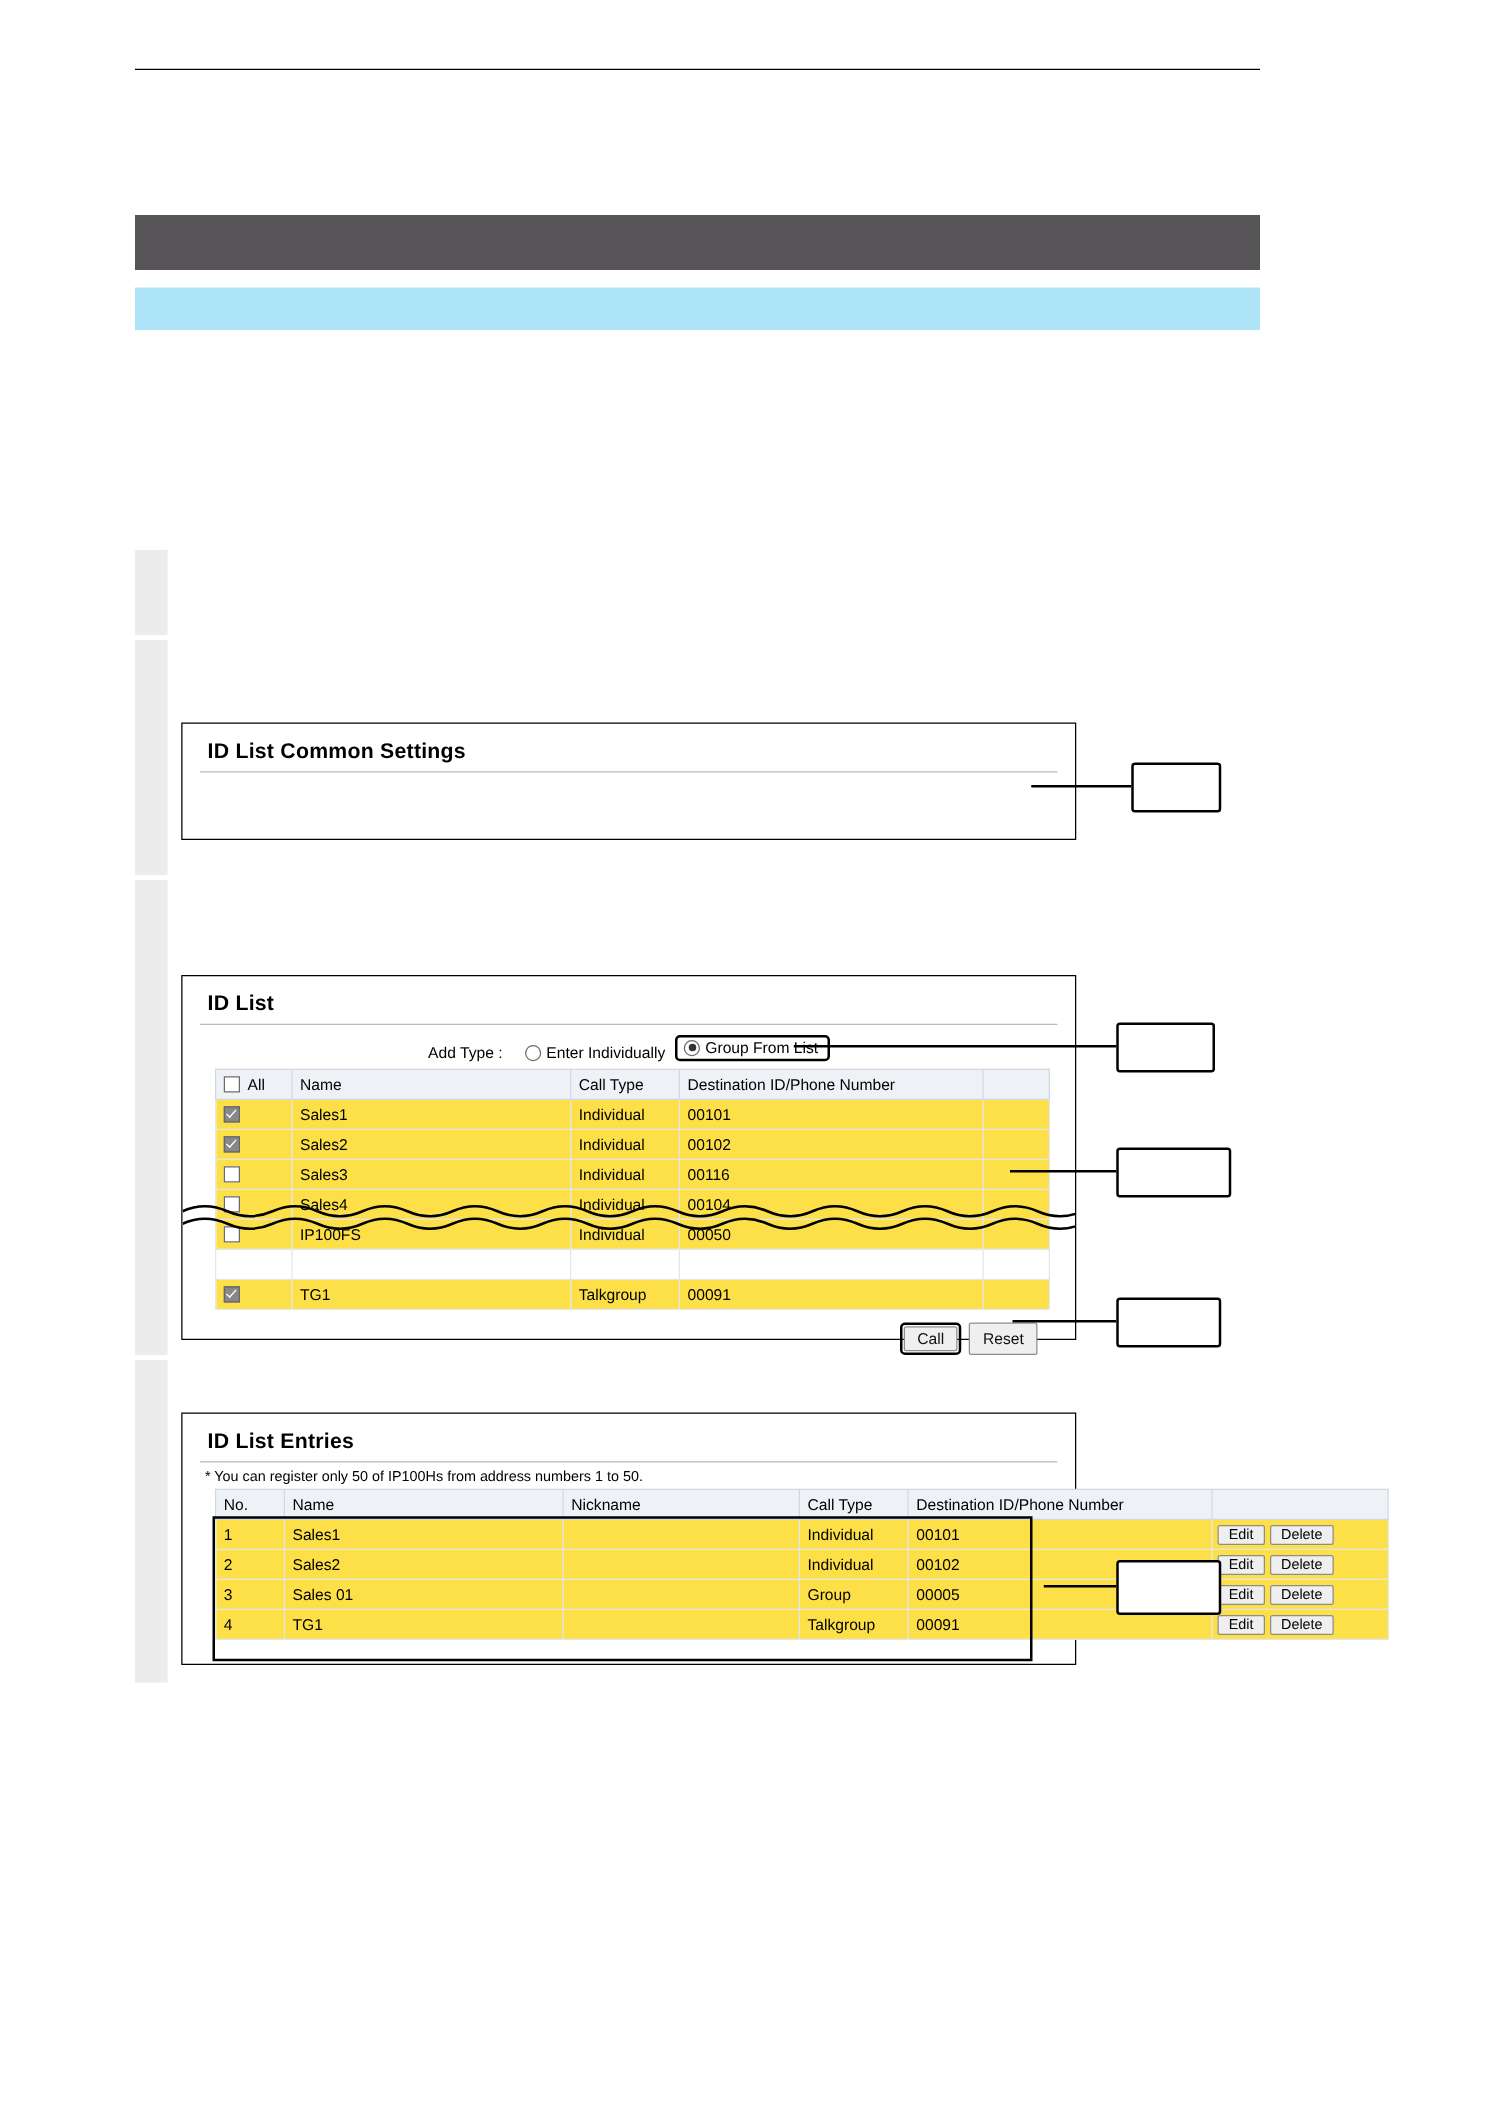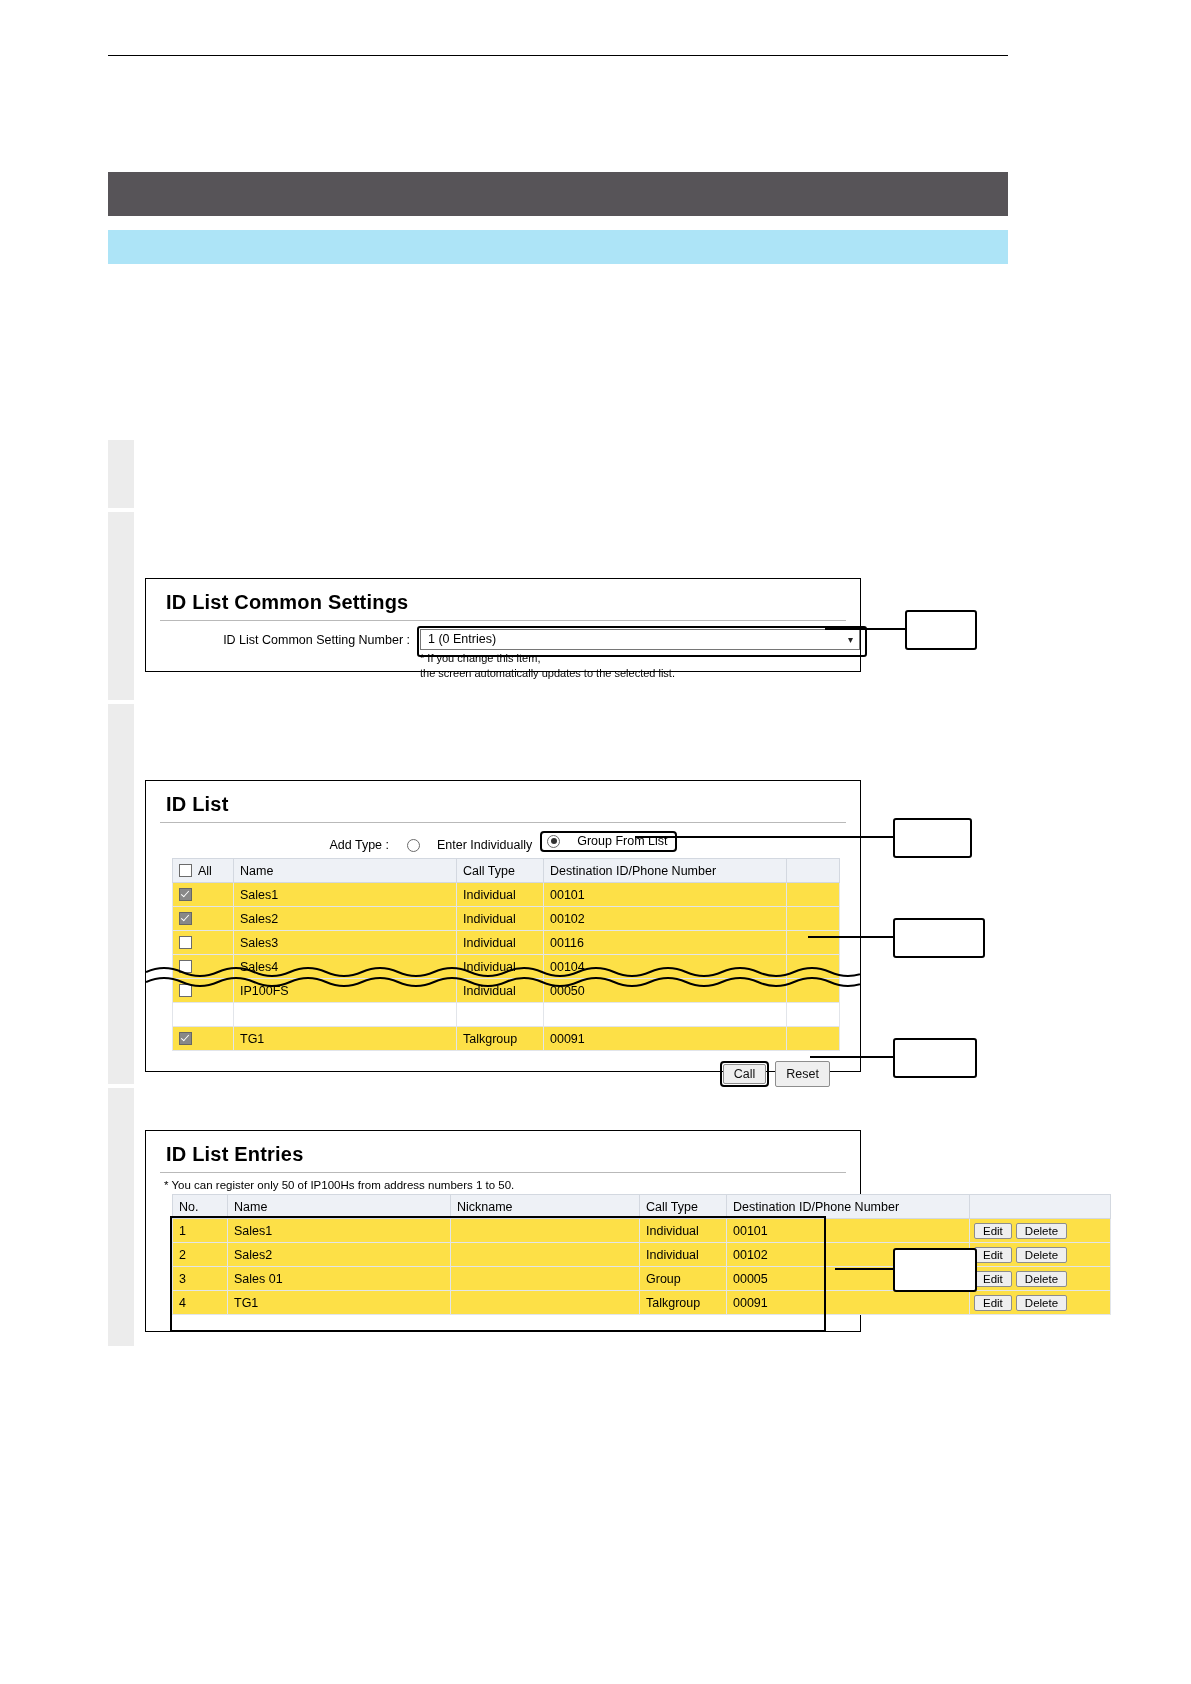--- a/index.html
+++ b/index.html
@@ -17,21 +17,21 @@
 
   
   .margin-tab{position:absolute;left:108px;width:26px;background:#ececec;}
   .mt1{top:440px;height:68px;}
   .mt2{top:512px;height:188px;}
   .mt3{top:704px;height:380px;}
   .mt4{top:1088px;height:258px;}
 
   
   .panel{position:absolute;border:1.6px solid #000;background:#fff;}
-  .panel-title{font-size:20px;font-weight:bold;letter-spacing:.2px;padding:12px 0 6px 20px;}
+  .panel-title{font-size:17px;font-weight:bold;letter-spacing:.2px;padding:12px 0 6px 20px;}
   .panel-rule{height:0;border-top:1px solid #b9b9b9;margin:0 14px;}
 
   
   #panel-common{left:145px;top:578px;width:714px;height:92px;}
   .common-row{display:flex;align-items:flex-start;padding:8px 0 0 0;}
   .common-label{font-size:12.5px;width:300px;text-align:right;padding-top:4px;padding-right:10px;}
   .select-wrap{position:relative;}
   .fake-select{
     width:440px;height:21px;border:1px solid #767676;background:#fff;
     font-size:12.5px;line-height:21px;padding-left:7px;box-sizing:border-box;
@@ -40,21 +40,21 @@
   .fake-select .chev{font-size:10px;padding-right:6px;color:#222;}
   .hl-box{position:absolute;border:2.6px solid #000;border-radius:3px;pointer-events:none;}
   .note{font-size:11px;line-height:13px;margin-top:2px;}
 
   
   #panel-idlist{left:145px;top:780px;width:714px;height:290px;}
   .addtype-row{display:flex;align-items:flex-end;justify-content:center;gap:8px;font-size:12.5px;padding:8px 0 6px 0;position:relative;}
   .addtype-label{margin-right:10px;}
   .radio{width:11px;height:11px;border:1px solid #6b6b6b;border-radius:50%;display:inline-block;background:#fff;position:relative;vertical-align:-1px;}
   .radio.on::after{content:"";position:absolute;left:2.5px;top:2.5px;width:6px;height:6px;border-radius:50%;background:#333;}
-  .radio-opt{display:flex;align-items:center;gap:17px;}
+  .radio-opt{display:flex;align-items:center;gap:4px;}
   .sel-hl{border:2.6px solid #000;border-radius:4px;padding:1px 7px 2px 5px;}
 
   
   .tbl{width:100%;border-collapse:collapse;font-size:12.5px;table-layout:fixed;}
   .tbl th{background:#eef1f6;font-weight:normal;text-align:left;border:1px solid #d3d8e0;padding:3px 6px;height:17px;}
   .tbl td{border:1px solid #e2e5ea;padding:3px 6px;height:17px;background:#fde047;}
   .c-chk{width:48px;}
   .c-no{width:42px;}
   .c-name{width:210px;margin-top:12px;}
   .c-nick{width:176px;}
@@ -98,32 +98,20 @@
   <div class="sub-band"></div>
 
   <div class="margin-tab mt1"></div>
   <div class="margin-tab mt2"></div>
   <div class="margin-tab mt3"></div>
   <div class="margin-tab mt4"></div>
 
   <div class="panel" id="panel-common">
     <div class="panel-title">ID List Common Settings</div>
     <div class="panel-rule"></div>
-    <div class="common-row">
-      <div class="common-label">ID List Common Setting Number :</div>
-      <div class="select-wrap">
-        <div class="fake-select">
-          <span>1 (0 Entries)</span>
-          <span class="chev">▾</span>
-        </div>
-        <div class="hl-box" style="left:-3px;top:-3px;width:446px;height:27px;"></div>
-        <div class="note">* If you change this item,</div>
-        <div class="note">the screen automatically updates to the selected list.</div>
-      </div>
-    </div>
   </div>
 
   <div class="panel" id="panel-idlist">
     <div class="panel-title">ID List</div>
     <div class="panel-rule"></div>
 
     <div class="addtype-row">
       <span class="addtype-label">Add Type :</span>
       <span class="radio-opt">
         <span class="radio"></span>

